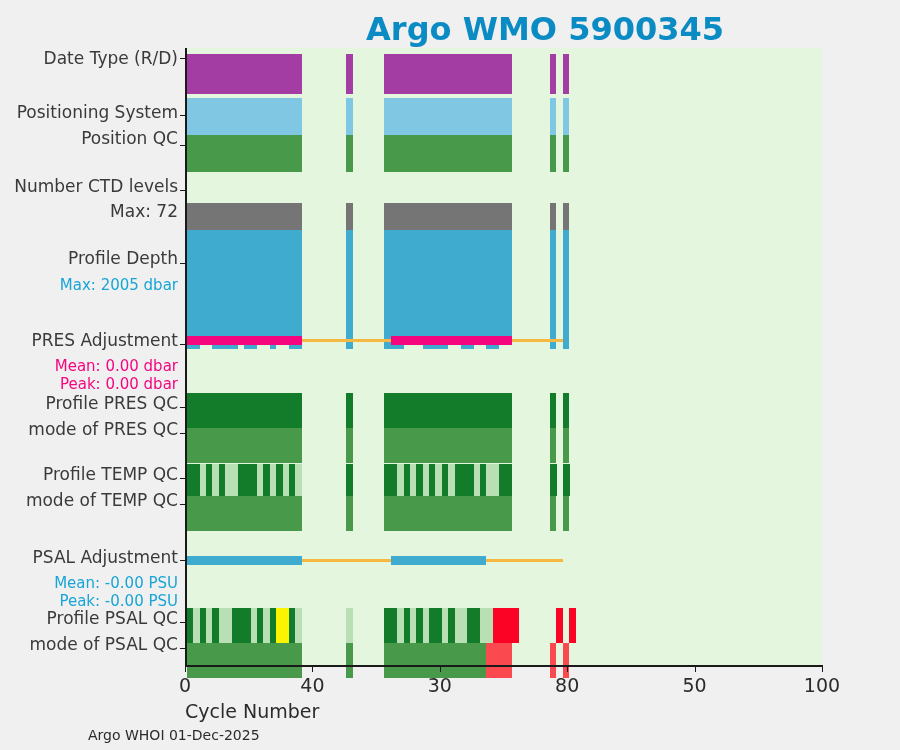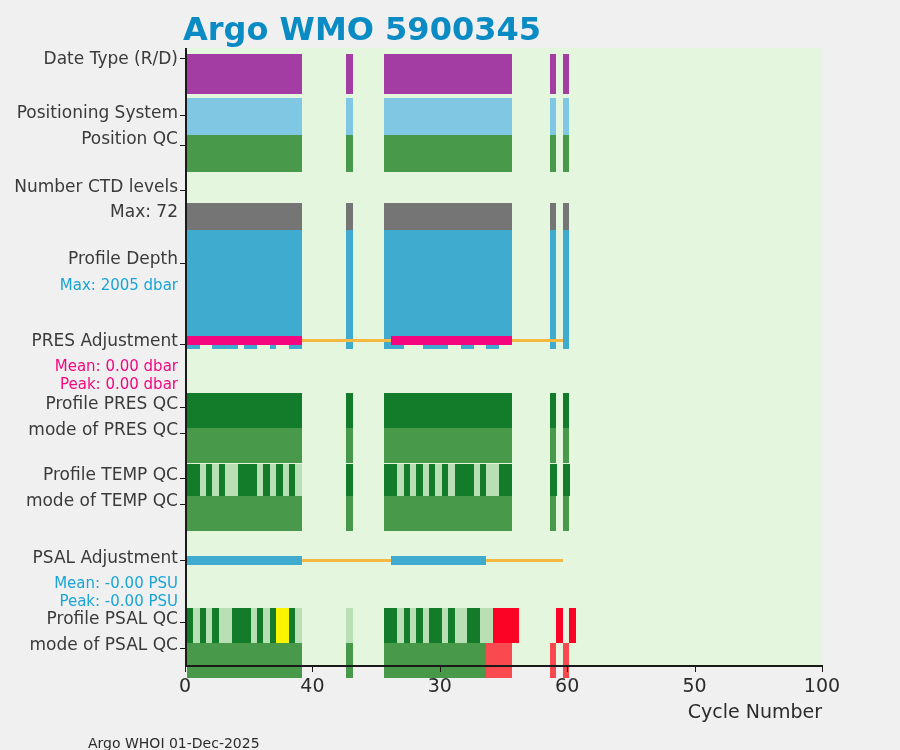--- a/index.html
+++ b/index.html
@@ -5,21 +5,21 @@
   html,body{margin:0;padding:0;}
   body{
     width:900px;height:750px;
     background:#f0f0f0;
     font-family:"DejaVu Sans","Liberation Sans",sans-serif;
     position:relative;
     overflow:hidden;
   }
   #title{
     position:absolute;left:0;top:10px;width:724px;
-    text-align:center;
+    text-align:right;
     font-size:32px;font-weight:bold;
     color:#0b8bc4;
     letter-spacing:0px;
   }
   
   #plot{
     position:absolute;
     left:185px;top:48px;
     width:637px;height:617px;
     background:#e4f6dd;
@@ -34,25 +34,25 @@
     position:absolute;top:665px;width:1px;height:7px;background:#1a1a1a;
   }
   .xticklabel{
     position:absolute;top:674px;
     font-size:19px;color:#2b2b2b;
     transform:translateX(-50%);
     white-space:nowrap;
   }
   #xlabel{
     position:absolute;left:185px;top:700px;width:637px;
-    text-align:right;font-size:19px;color:#2b2b2b;
+    text-align:left;font-size:19px;color:#2b2b2b;
   }
   #footer{
     position:absolute;left:88px;top:727px;
-    font-size:14px;color:#2b2b2b;margin-top:8px;
+    font-size:14px;color:#2b2b2b;
   }
   
   .rowlabel{
     position:absolute;
     right:722px; 
     width:400px;
     text-align:right;
     font-size:17px;
     color:#3a3a3a;
     white-space:nowrap;
@@ -276,20 +276,20 @@
 <div class="ytick" style="top:648px;"></div>
 
 <div id="xticks">
     <div class="xtick" style="left: 185px;"></div>
     <div class="xticklabel" style="left: 185px;">0</div>
     <div class="xtick" style="left: 312.4px;"></div>
     <div class="xticklabel" style="left: 312.4px;">40</div>
     <div class="xtick" style="left: 439.8px;"></div>
     <div class="xticklabel" style="left: 439.8px;">30</div>
     <div class="xtick" style="left: 567.2px;"></div>
-    <div class="xticklabel" style="left: 567.2px;">60</div>
+    <div class="xticklabel" style="left: 567.2px;">80</div>
     <div class="xtick" style="left: 694.6px;"></div>
     <div class="xticklabel" style="left: 694.6px;">50</div>
     <div class="xtick" style="left: 822px;"></div>
     <div class="xticklabel" style="left: 822px;">100</div>
   </div>
 <div id="xlabel">Cycle Number</div>
 <div id="footer">Argo WHOI 01-Dec-2025</div>
 
 </body></html>

